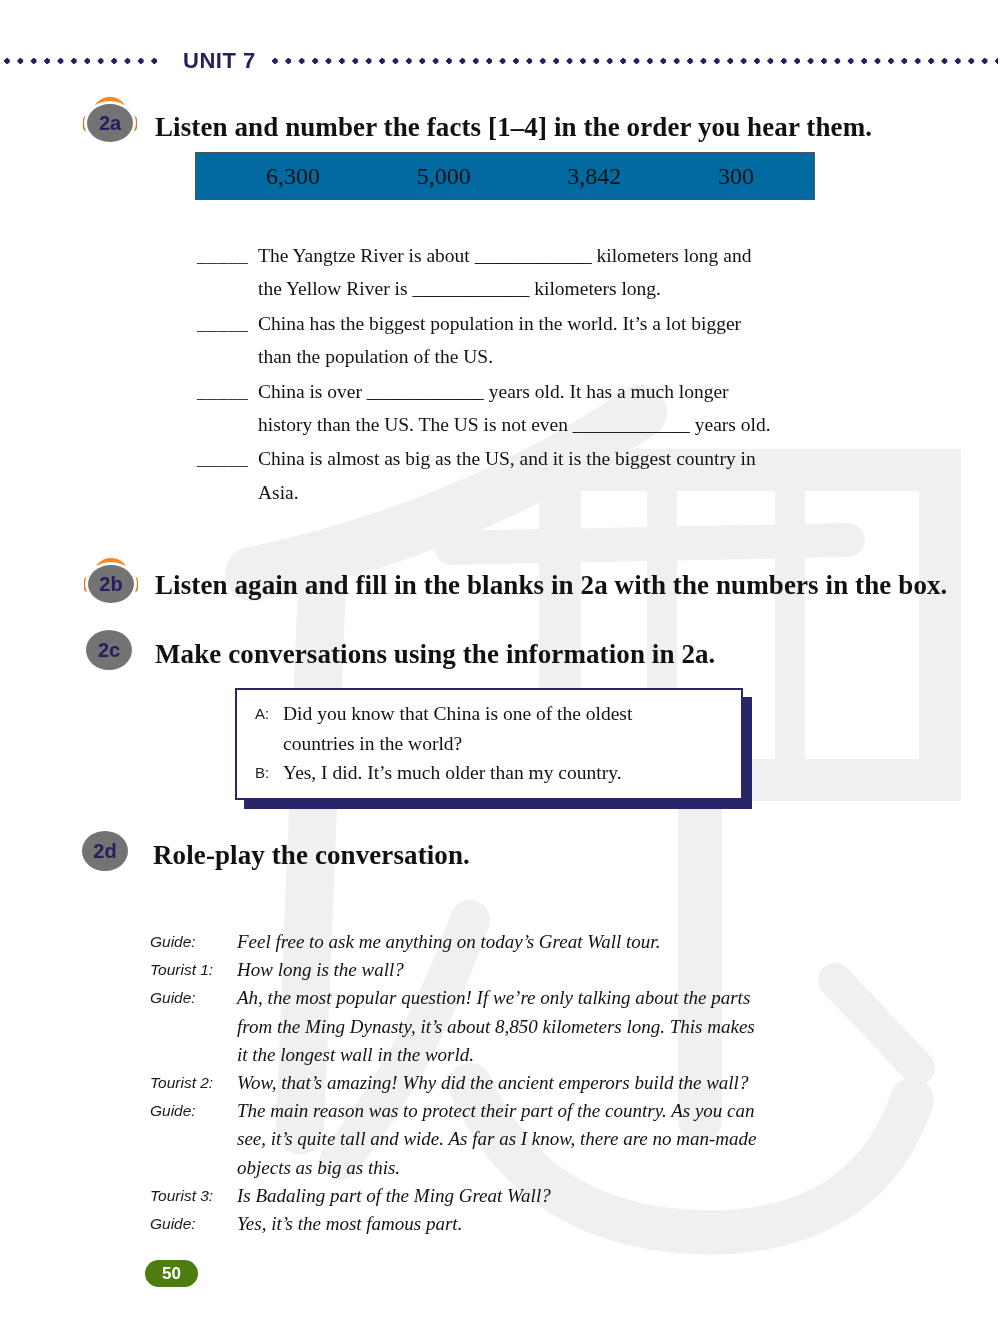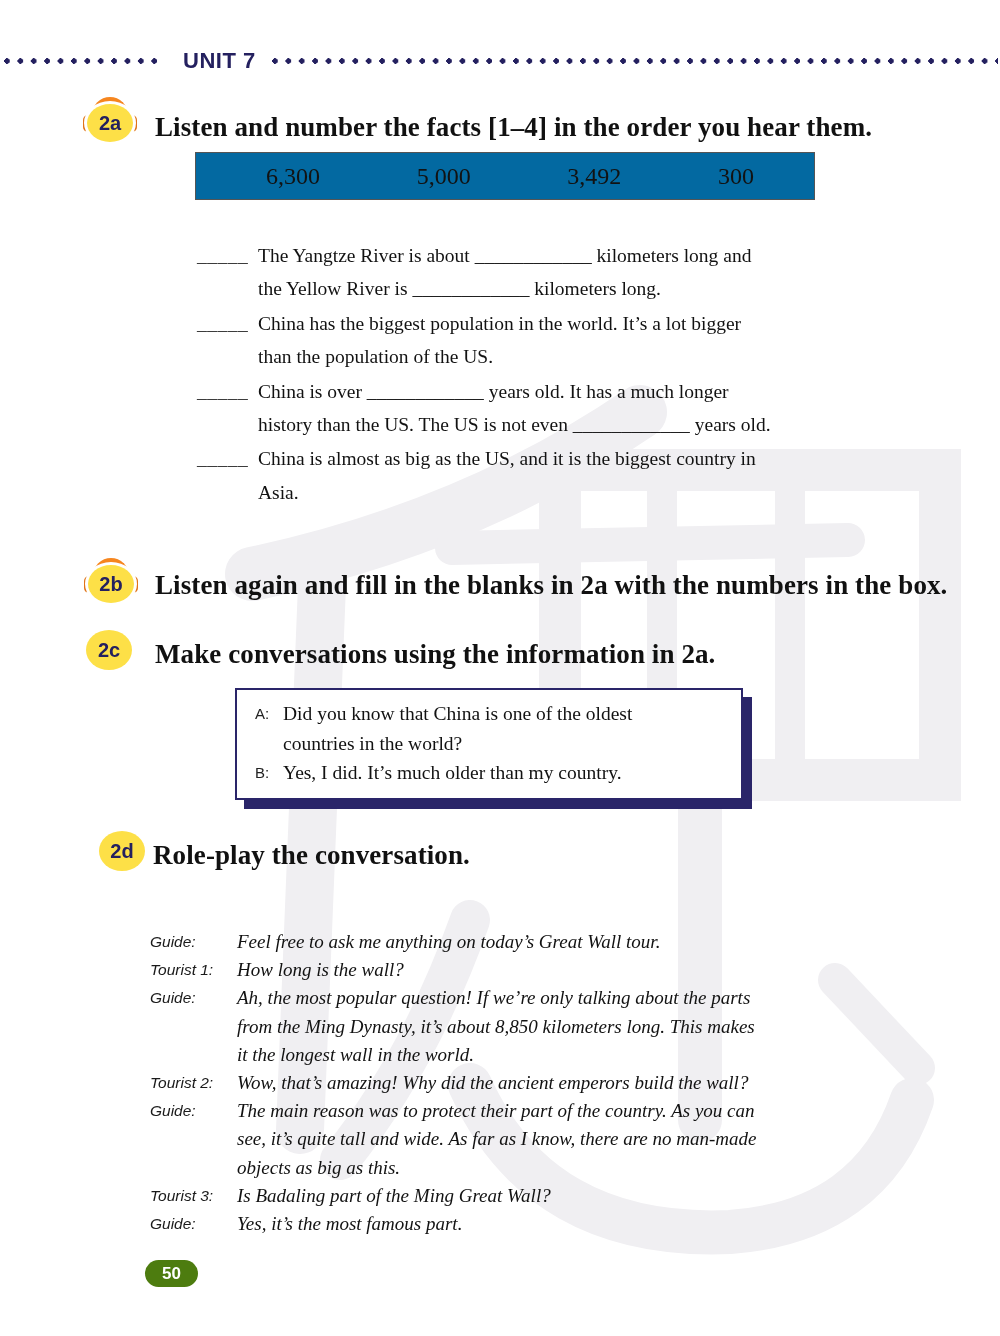--- a/index.html
+++ b/index.html
@@ -27,21 +27,21 @@
   .unit-title {
     position: absolute; top: 48px; left: 183px;
     font-family: "Liberation Sans", sans-serif;
     font-weight: bold; font-size: 22px; color: #24205f; letter-spacing: 0.5px;
   }
 
   
   .badge { position: absolute; width: 54px; height: 46px; }
   .badge .head {
     position: absolute; left: 4px; top: 7px; width: 46px; height: 38px;
-    background: #fde047; border-radius: 50%;
+    background: #737373; border-radius: 50%;
     box-shadow: 0 0 0 3px #ffffff;
     display: flex; align-items: center; justify-content: center;
     font-family: "Liberation Sans", sans-serif; font-weight: bold;
     font-size: 20px; color: #24205f; z-index: 2;
   }
   .badge .band {
     position: absolute; left: 9px; top: 0; width: 36px; height: 24px;
     border: 5px solid #f6861f; border-bottom: none;
     border-radius: 20px 20px 0 0; z-index: 1;
   }
@@ -136,21 +136,21 @@
     <span class="band"></span>
     <span class="cup cup-l"></span>
     <span class="cup cup-r"></span>
     <span class="head">2a</span>
   </div>
   <div class="section-title" style="left:155px; top:112px;">Listen and number the facts [1–4] in the order you hear them.</div>
 
   <div class="number-box">
     <span>6,300</span>
     <span>5,000</span>
-    <span>3,492</span>
+    <span>3,842</span>
     <span>300</span>
   </div>
 
   <div class="facts">
     <div class="fact-row">
       <span class="fact-blank">_____</span>
       <div class="fact-text">The Yangtze River is about ____________ kilometers long and<br>the Yellow River is ____________ kilometers long.</div>
     </div>
     <div class="fact-row">
       <span class="fact-blank">_____</span>
@@ -183,21 +183,21 @@
     <div class="conv-turn">
       <span class="conv-speaker">A:</span>
       <div class="conv-lines">Did you know that China is one of the oldest<br>countries in the world?</div>
     </div>
     <div class="conv-turn">
       <span class="conv-speaker">B:</span>
       <div class="conv-lines">Yes, I did. It’s much older than my country.</div>
     </div>
   </div>
 
-  <div class="badge plain" style="left:99px; top:831px;">
+  <div class="badge plain" style="left:82px; top:831px;">
     <span class="head">2d</span>
   </div>
   <div class="section-title" style="left:153px; top:840px;">Role-play the conversation.</div>
 
   <div class="dialogue">
     <div class="dlg-turn">
       <span class="dlg-speaker">Guide:</span>
       <div class="dlg-lines">Feel free to ask me anything on today’s Great Wall tour.</div>
     </div>
     <div class="dlg-turn">

